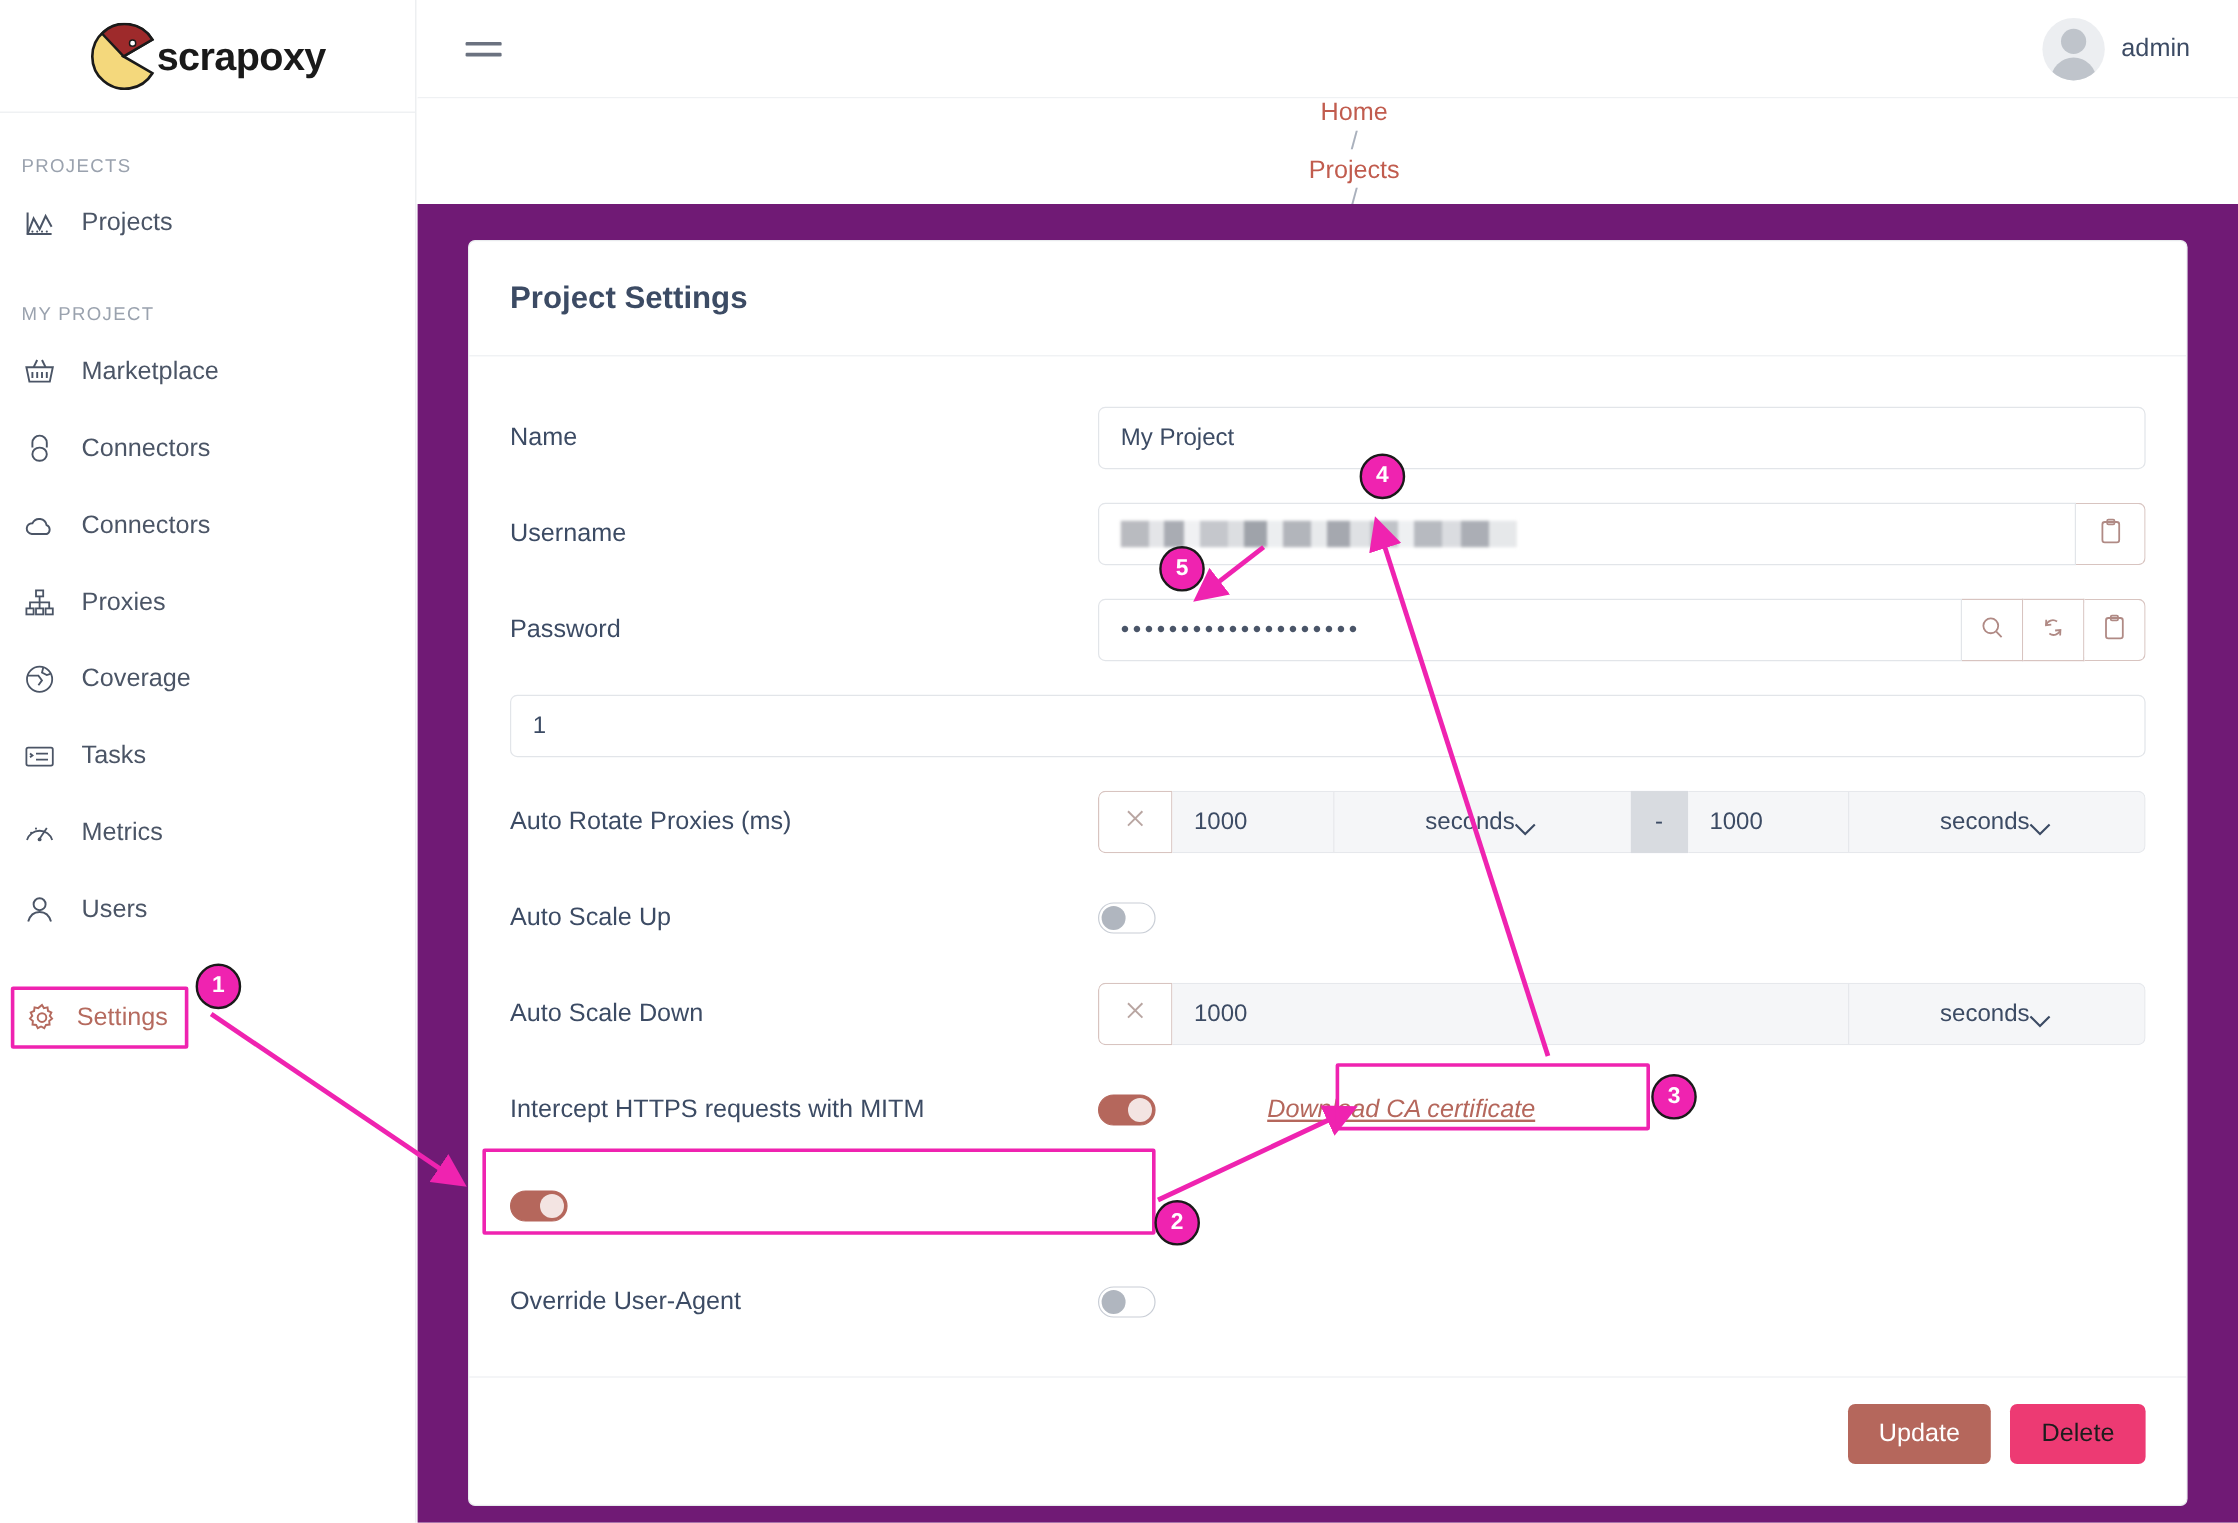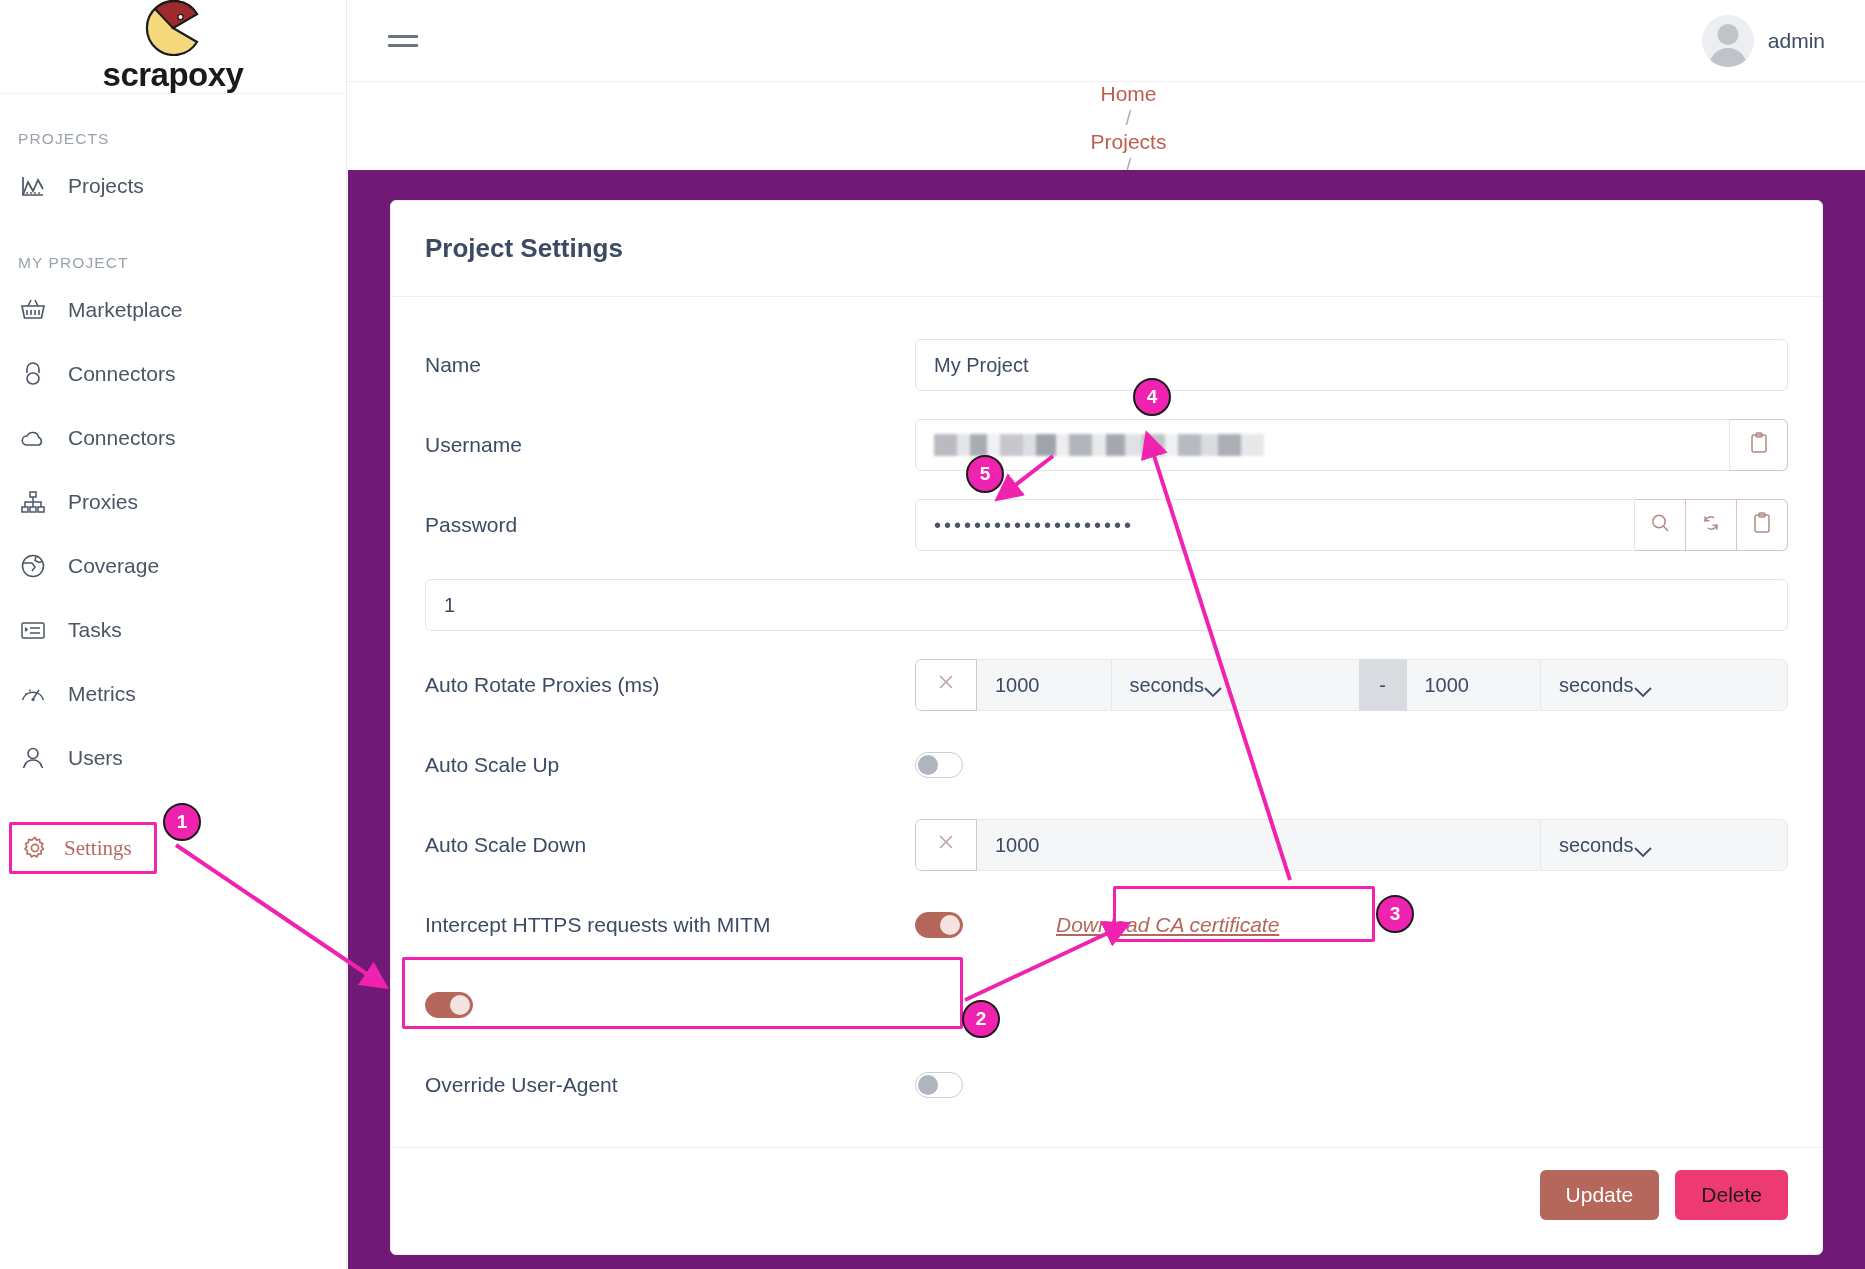--- a/index.html
+++ b/index.html
@@ -17,21 +17,20 @@
   .sidebar {
     position: absolute; left:0; top:0;
     width: 347px; height: 1269px;
     background: #ffffff;
     border-right: 1px solid #e9ebee;
   }
   .brand {
     height: 94px;
     display: flex; align-items: center; justify-content: center;
     border-bottom: 1px solid #eceef1;
-    flex-direction: column;
   }
   .brand-logo { width:56px; height:56px; }
   .brand-name {
     font-size: 33px; font-weight: 700; color:#1a1a1a; letter-spacing:-0.5px;
   }
   .nav-section {
     font-size: 15.5px; letter-spacing: 1.1px; color:#9aa2ae;
     padding: 36px 0 6px 18px; font-weight: 400;
   }
   .nav-item {
@@ -42,21 +41,21 @@
   }
   .nav-item .ic { width:30px; height:30px; display:flex; align-items:center; justify-content:center; flex:0 0 30px; }
   .nav-item .ic svg { display:block; }
   .nav-item.active { color:#b56a5e; }
 
   .settings-wrap {
     position:absolute; left:9px; top:822px;
     width: 148px; height: 52px;
     border: 3px solid #ef23b0;
     border-radius: 2px;
-    display:flex; align-items:center;font-family:Liberation Serif, serif;
+    display:flex; align-items:center;
   }
   .settings-wrap .nav-item { height:100%; padding-left:8px; gap:14px; }
 
   
   .topbar {
     position:absolute; left:348px; top:0; right:0; height: 82px;
     background:#fff; border-bottom:1px solid #eceef1;
     display:flex; align-items:center;
   }
   .hamburger { margin-left: 40px; width:30px; cursor:pointer; }
@@ -150,21 +149,21 @@
   }
   .grp-num {
     flex:1; background:#f5f6f8; border-top:1px solid #e6e8ec; border-bottom:1px solid #e6e8ec;
     display:flex; align-items:center; padding-left:18px;
     font-size:20px; color:#3c4b64;
   }
   .grp-sel {
     width: 248px; flex:0 0 248px;
     background:#f5f6f8;
     border:1px solid #e6e8ec; border-right:none; border-left:1px solid #e6e8ec;
-    display:flex; align-items:center; justify-content:flex-start;
+    display:flex; align-items:center; justify-content:center;
     padding: 0 20px 0 18px; font-size:20px; color:#3c4b64; cursor:pointer;
   }
   .grp-sel.last { border-right:1px solid #e6e8ec; border-radius:0 6px 6px 0; }
   .grp-dash {
     width:48px; flex:0 0 48px; background:#d8dbe0;
     display:flex; align-items:center; justify-content:center;
     color:#3c4b64; font-size:20px;
     border-top:1px solid #d8dbe0; border-bottom:1px solid #d8dbe0;
   }
   .chev { width:18px; height:11px; }

